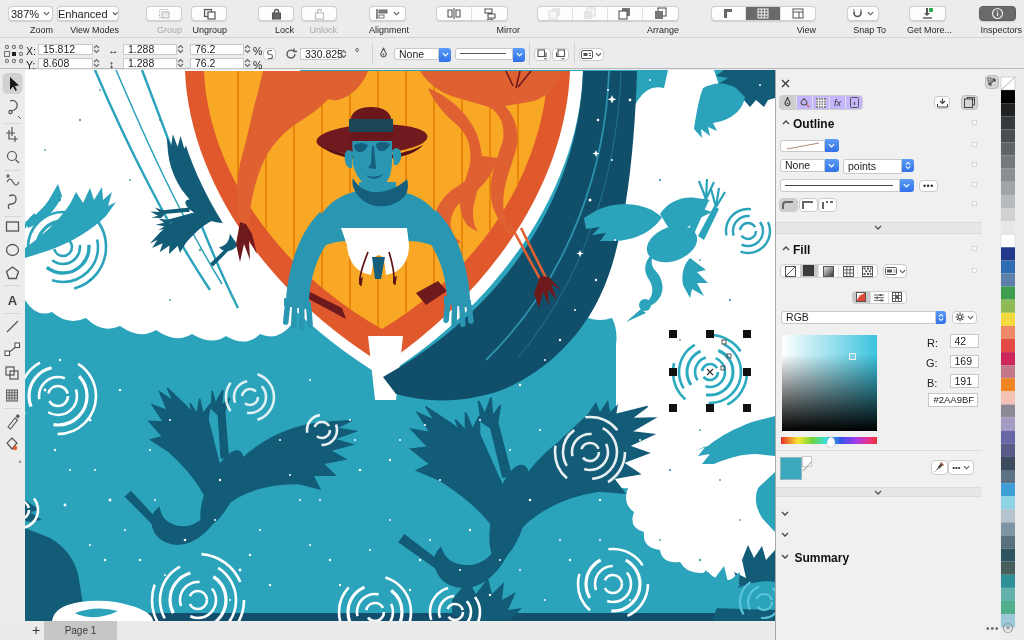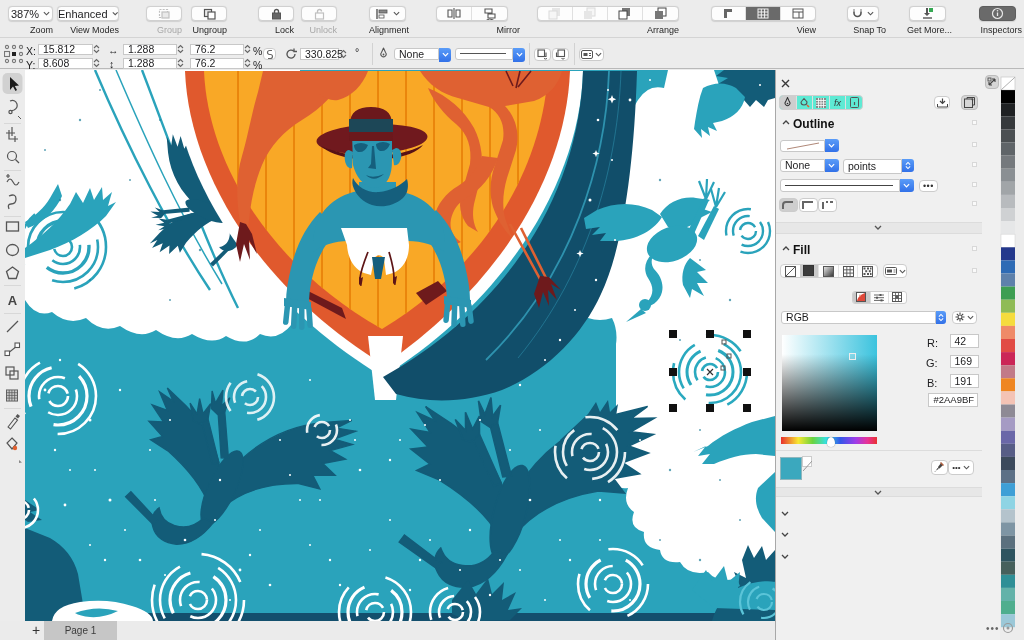--- a/index.html
+++ b/index.html
@@ -722,21 +722,21 @@
   <div id="panel">
     <svg style="position:absolute;left:5px;top:9px;" width="9" height="9" viewBox="0 0 9 9">
         <path d="M1,1 L8,8 M8,1 L1,8" stroke="#3a3a3a" stroke-width="1.4"></path>
       </svg>
     <div class="pbtn" style="left:209px;top:5px;width:14px;height:14px;background:#d6d6d6;border-color:#bcbcbc;">
         <svg width="10" height="10" viewBox="0 0 10 10">
           <path d="M2,8 L8,2 M8,2 h-3 M8,2 v3 M2,8 h3 M2,8 v-3" stroke="#444" stroke-width="1.1" fill="none"></path>
           <rect x="1" y="1" width="3" height="3" fill="none" stroke="#444" stroke-width="0.8"></rect>
         </svg>
       </div>
-    <div style="position:absolute;left:3px;top:25px;width:84px;height:15px;background:#5eead4;border:1px solid #cfcfcf;border-radius:4px;display:flex;">
+    <div style="position:absolute;left:3px;top:25px;width:84px;height:15px;background:#c4b5fd;border:1px solid #cfcfcf;border-radius:4px;display:flex;">
       <div style="flex:1;background:#cecece;border-radius:3px 0 0 3px;display:flex;align-items:center;justify-content:center;">
           <svg width="9" height="12" viewBox="0 0 9 13">
             <path d="M4.5,0.5 L6.5,5 a2.6,2.6 0 1 1 -4,0 Z" fill="none" stroke="#333" stroke-width="1.1"></path>
             <circle cx="4.5" cy="7" r="0.9" fill="#333"></circle>
           </svg>
         </div>
       <div style="flex:1;border-left:1px solid #e0e0e0;display:flex;align-items:center;justify-content:center;">
           <svg width="11" height="11" viewBox="0 0 11 11">
             <path d="M2,5 L5,1.5 L8,5 a3,3 0 1 1 -6,0" fill="none" stroke="#555" stroke-width="1.1"></path>
             <path d="M8,8 l2,2" stroke="#e06030" stroke-width="1.6"></path>
@@ -954,20 +954,21 @@
       </svg>
     <svg style="position:absolute;left:5.3px;top:440.5px;" width="8" height="5" viewBox="0 0 8 5">
         <path d="M1,1 L4,4 L7,1" stroke="#444" fill="none" stroke-width="1.3"></path>
       </svg>
     <svg style="position:absolute;left:5.3px;top:462px;" width="8" height="5" viewBox="0 0 8 5">
         <path d="M1,1 L4,4 L7,1" stroke="#444" fill="none" stroke-width="1.3"></path>
       </svg>
     <svg style="position:absolute;left:5.3px;top:483.5px;" width="8" height="5" viewBox="0 0 8 5">
         <path d="M1,1 L4,4 L7,1" stroke="#444" fill="none" stroke-width="1.3"></path>
       </svg>
+    <div class="sect" style="left:18.4px;top:480.5px;">Summary</div>
     <div style="position:absolute;left:210px;top:553px;font-size:10px;color:#666;letter-spacing:1px;">•••</div>
     <div style="position:absolute;left:196px;top:50px;width:4.5px;height:4.5px;background:#fafafa;border:1px solid #d8d8d8;"></div>
     <div style="position:absolute;left:196px;top:72px;width:4.5px;height:4.5px;background:#fafafa;border:1px solid #d8d8d8;"></div>
     <div style="position:absolute;left:196px;top:92px;width:4.5px;height:4.5px;background:#fafafa;border:1px solid #d8d8d8;"></div>
     <div style="position:absolute;left:196px;top:112px;width:4.5px;height:4.5px;background:#fafafa;border:1px solid #d8d8d8;"></div>
     <div style="position:absolute;left:196px;top:131px;width:4.5px;height:4.5px;background:#fafafa;border:1px solid #d8d8d8;"></div>
     <div style="position:absolute;left:196px;top:176px;width:4.5px;height:4.5px;background:#fafafa;border:1px solid #d8d8d8;"></div>
     <div style="position:absolute;left:196px;top:198px;width:4.5px;height:4.5px;background:#fafafa;border:1px solid #d8d8d8;"></div>
   </div>
   <div id="palette">

